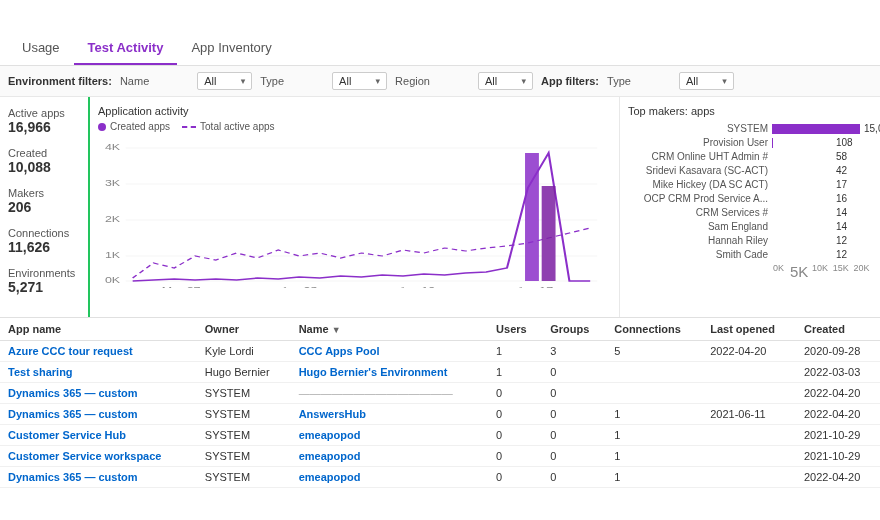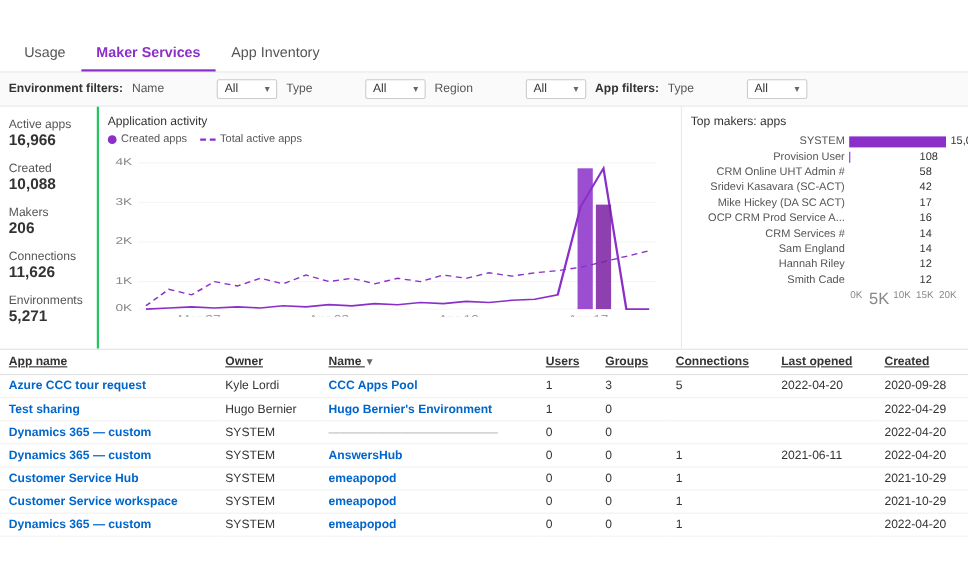--- a/index.html
+++ b/index.html
@@ -38,37 +38,37 @@
     .maker-row { display: flex; align-items: center; margin-bottom: 3px; gap: 4px; }
     .maker-name { font-size: 10px; color: #555; width: 140px; text-align: right; flex-shrink: 0; overflow: hidden; text-overflow: ellipsis; white-space: nowrap; }
     .maker-bar-container { flex: 1; height: 10px; background: transparent; }
     .maker-bar { height: 10px; background: #8B2FC9; }
     .maker-value { font-size: 10px; color: #333; width: 36px; text-align: left; }
 
     
     .bottom-section { border-top: 1px solid #e0e0e0; }
     .table-container { overflow-y: auto; max-height: 185px; }
     table { width: 100%; border-collapse: collapse; font-size: 11px; }
-    thead tr { background: #fff; border-bottom: 1px solid #e0e0e0; text-decoration: underline; }
+    thead tr { background: #fff; border-bottom: 1px solid #e0e0e0; }
     thead th { padding: 5px 8px; font-weight: 600; color: #333; text-align: left; white-space: nowrap; font-size: 11px; }
     tbody tr { border-bottom: 1px solid #f0f0f0; }
     tbody td { padding: 4px 8px; color: #333; font-size: 11px; white-space: nowrap; }
     .link-cell { color: #0066cc; cursor: pointer; text-decoration: none; font-weight: bold; }
     .sort-indicator { font-size: 9px; color: #666; display: inline-block; }
 
     .full-width-content { display: flex; flex-direction: column; flex: 1; }
     .upper-content { display: flex; flex: 1; }
     .chart-and-makers { display: flex; flex: 1; }
   </style>
 </head>
 <body>
 
 <div class="tabs">
   <div class="tab"><span>Usage</span></div>
-  <div class="tab active"><span>Maker Services</span></div>
+  <div class="tab active"><span>Test Activity</span></div>
   <div class="tab"><span>App Inventory</span></div>
 </div>
 
 <div class="filters-row">
   <span class="filter-label">Environment filters:</span>
   <span class="filter-name">Name</span>
   <div class="filter-select">
     <span>All</span>
     <span class="chevron">▾</span>
   </div>
@@ -273,21 +273,21 @@
     <td>2020-09-28</td>
   </tr>
             <tr>
     <td><a class="link-cell" href="#">Test sharing</a></td>
     <td>Hugo Bernier</td>
     <td><a class="link-cell" href="#">Hugo Bernier's Environment</a></td>
     <td>1</td>
     <td>0</td>
     <td></td>
     <td></td>
-    <td>2022-04-29</td>
+    <td>2022-03-03</td>
   </tr>
             <tr>
     <td><a class="link-cell" href="#">Dynamics 365 — custom</a></td>
     <td>SYSTEM</td>
     <td style="color:#aaa;">——————————————</td>
     <td>0</td>
     <td>0</td>
     <td></td>
     <td></td>
     <td>2022-04-20</td>

